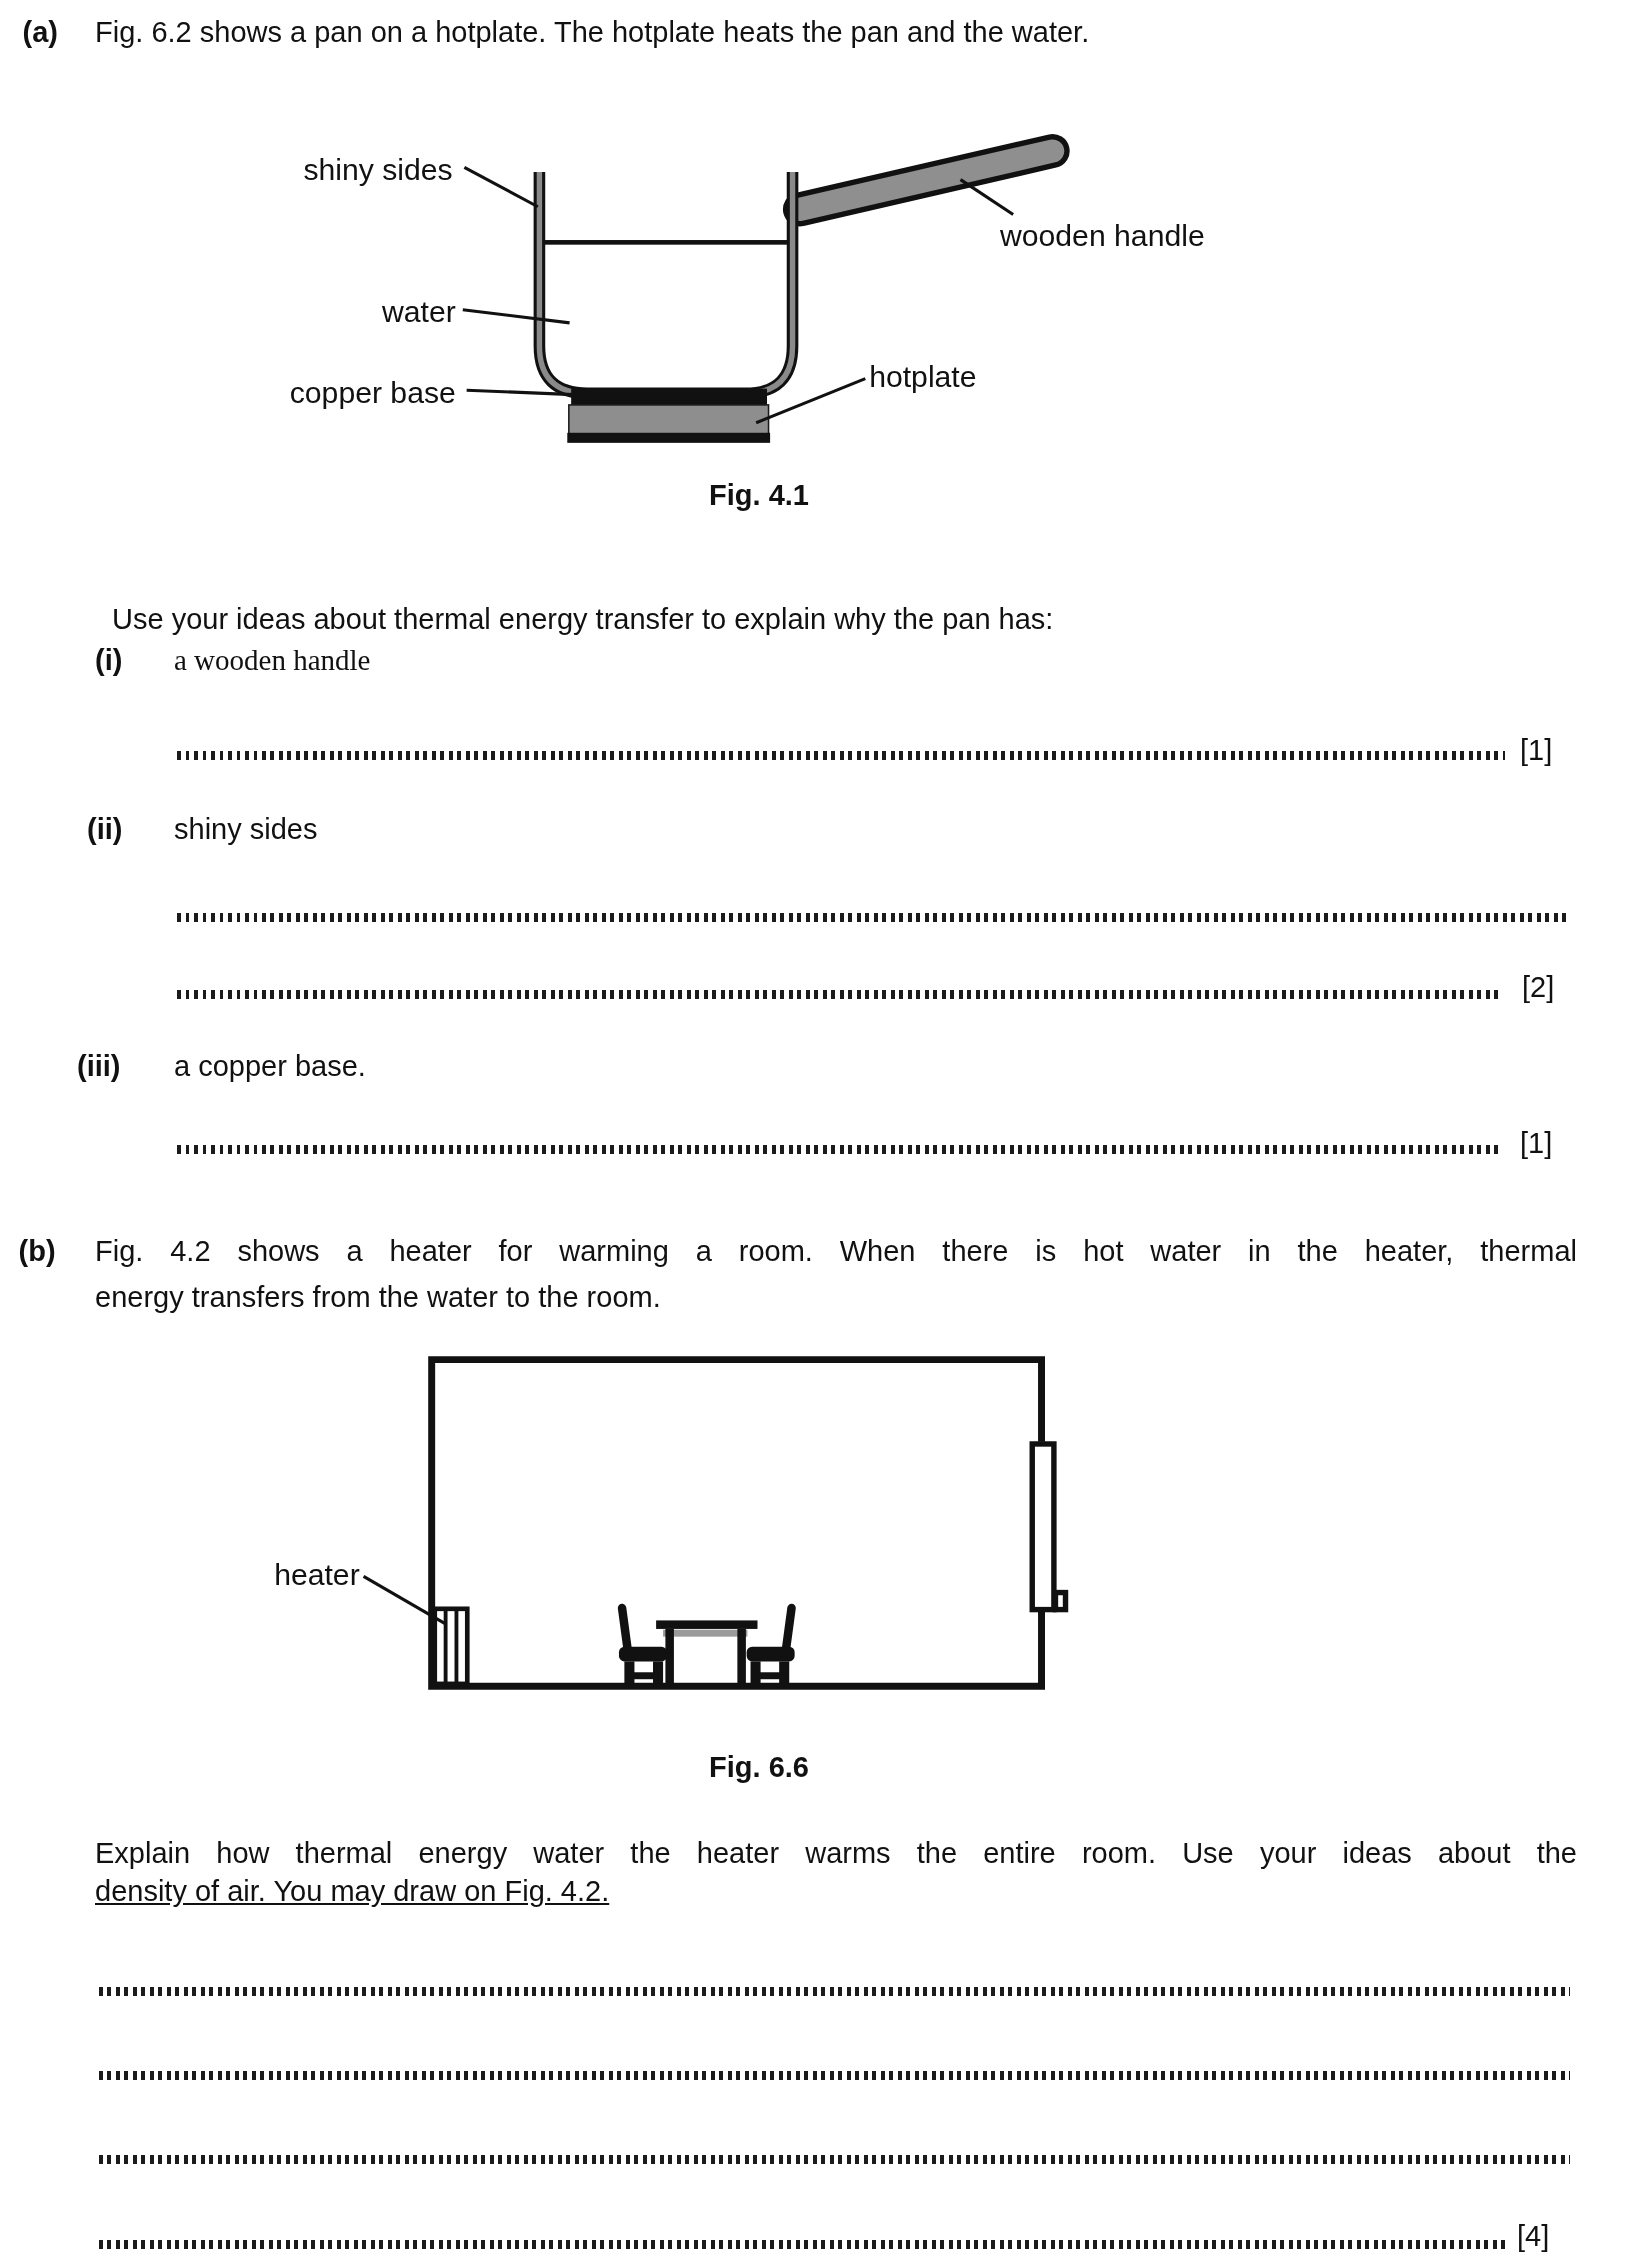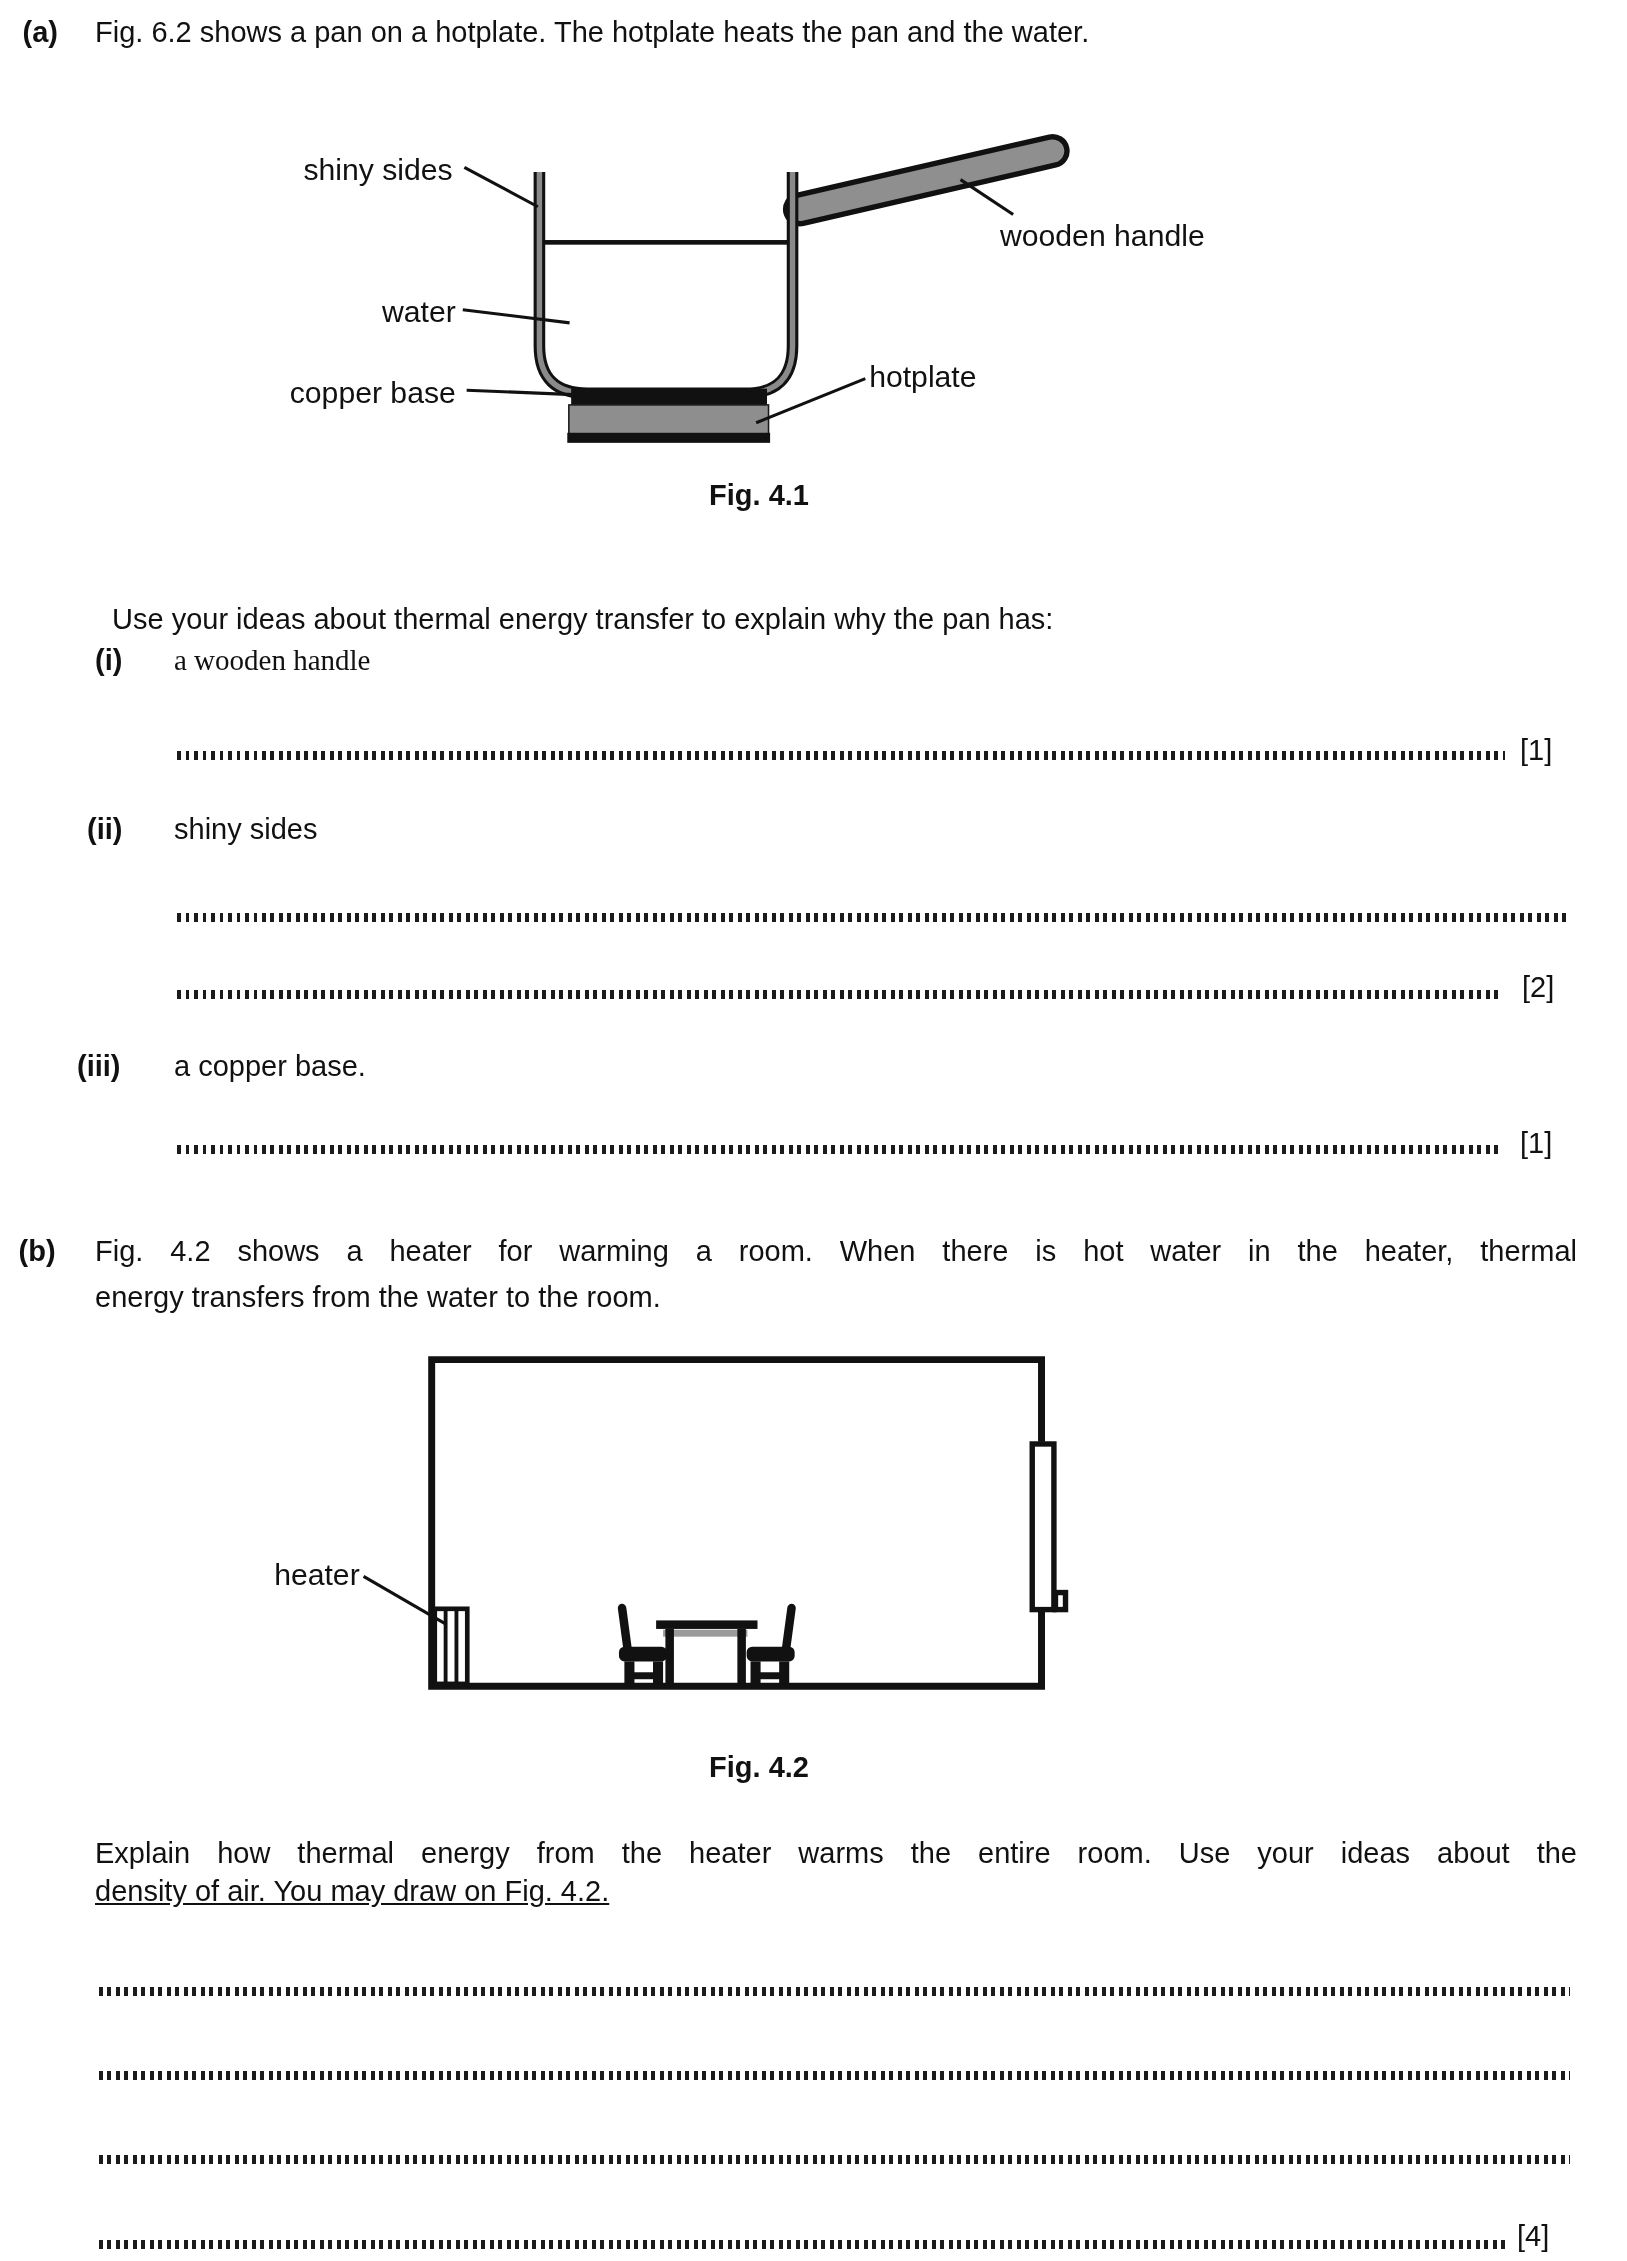--- a/index.html
+++ b/index.html
@@ -138,23 +138,23 @@
       <rect x="964" y="2126" width="62" height="19" rx="7" fill="#111"></rect>
       <rect x="969" y="2145" width="13" height="28" fill="#111"></rect>
       <rect x="1006" y="2145" width="13" height="28" fill="#111"></rect>
       <rect x="975" y="2159" width="38" height="9" fill="#111"></rect>
     </g>
 
     <line x1="469" y1="2035" x2="576" y2="2097" stroke="#111" stroke-width="4"></line>
     <text x="464" y="2046" text-anchor="end">heater</text>
   </svg>
 
-  <div class="txt b center" style="left:666px;top:1748px;width:186px;">Fig. 4.2</div>
+  <div class="txt b center" style="left:666px;top:1748px;width:186px;">Fig. 6.6</div>
 
-  <div class="txt wrap j" style="left:95px;top:1834px;width:1482px;">Explain how thermal energy from the heater warms the entire room. Use your ideas about the</div>
+  <div class="txt wrap j" style="left:95px;top:1834px;width:1482px;">Explain how thermal energy water the heater warms the entire room. Use your ideas about the</div>
   <div class="txt" style="left:95px;top:1872px;text-decoration:underline;">density of air. You may draw on Fig. 4.2.</div>
 
   <div class="dots" style="left:99px;top:1987px;width:1471px;"></div>
   <div class="dots" style="left:99px;top:2071px;width:1471px;"></div>
   <div class="dots" style="left:99px;top:2155px;width:1471px;"></div>
   <div class="dots" style="left:99px;top:2240px;width:1408px;"></div>
   <div class="mark" style="left:1517px;top:2217px;">[4]</div>
 
 </div>
 

